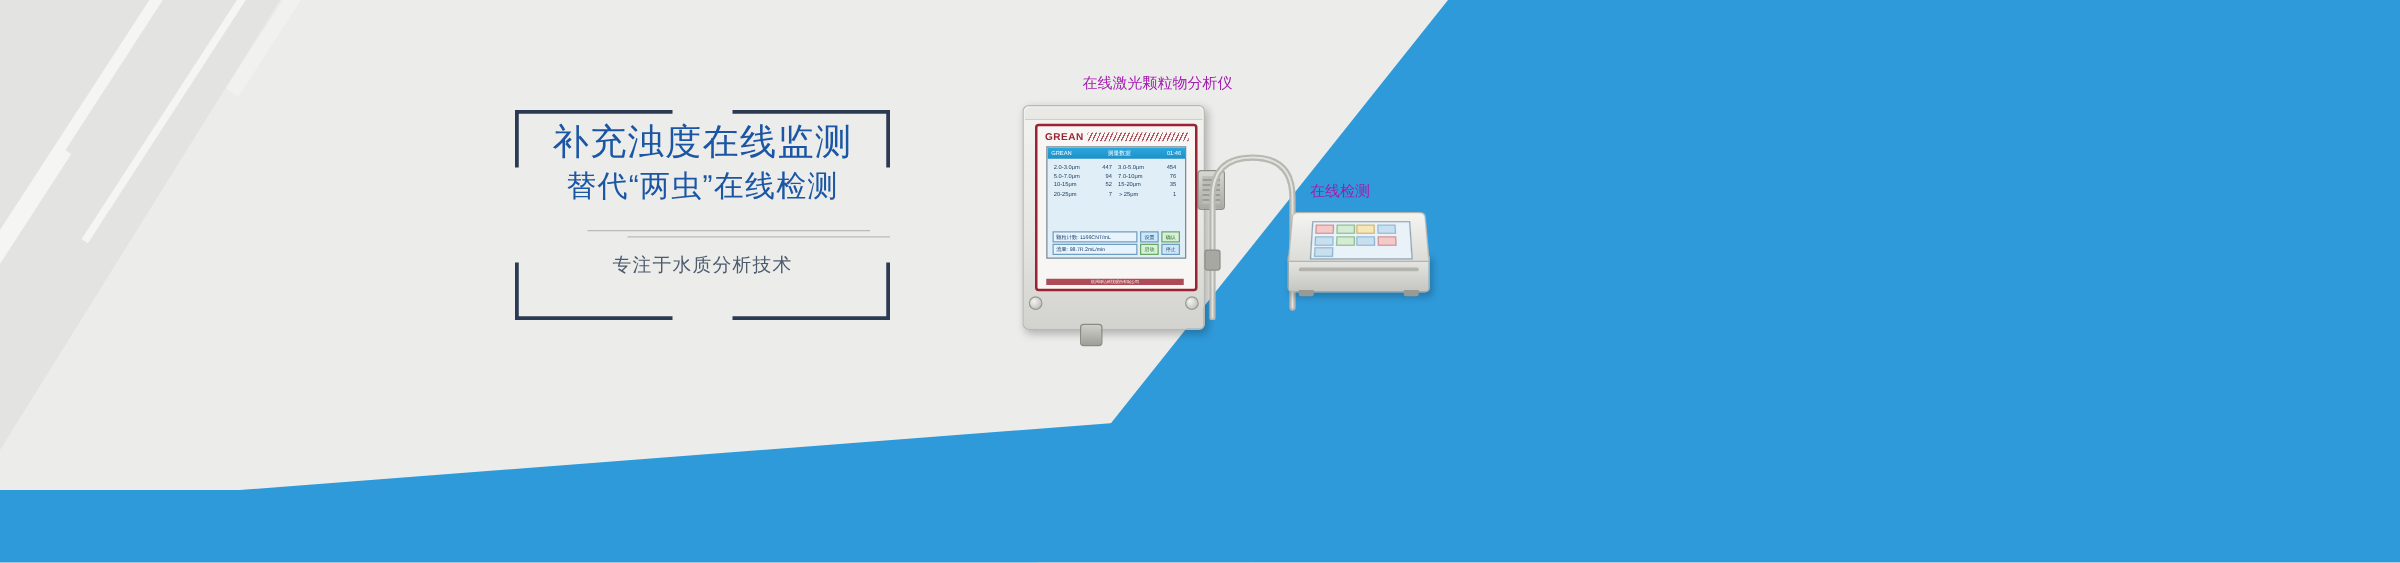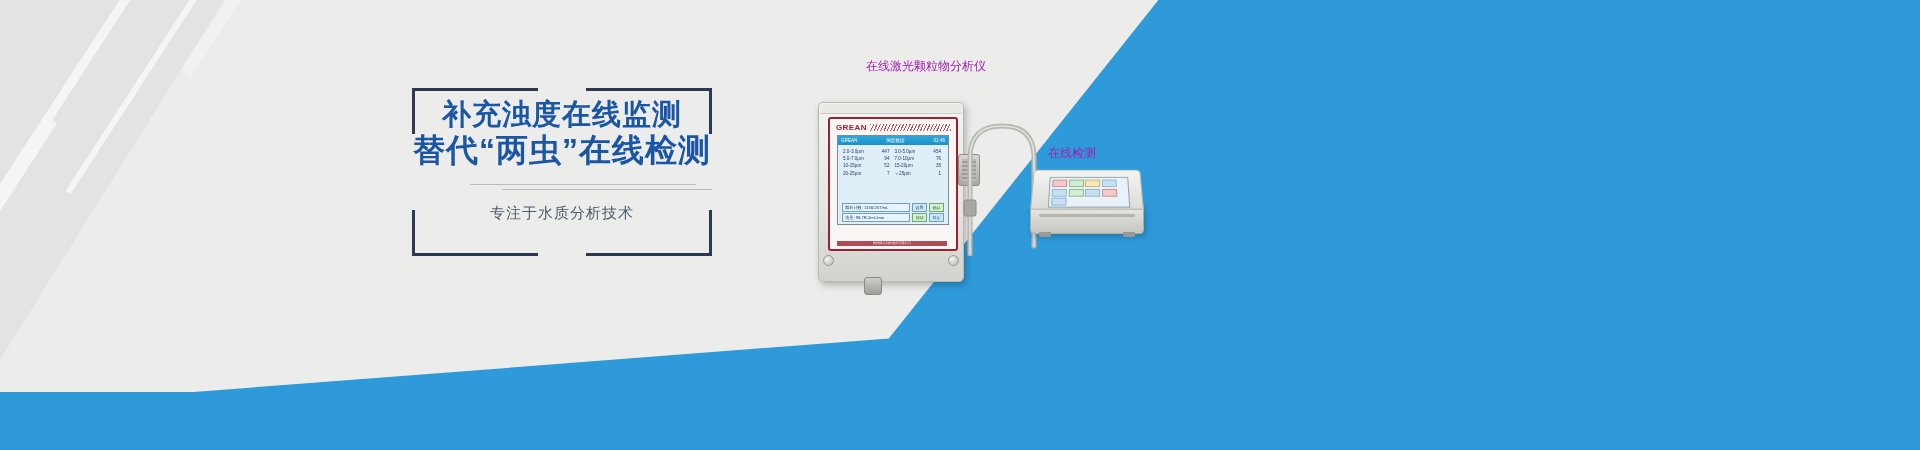--- a/index.html
+++ b/index.html
@@ -48,46 +48,46 @@
   .b-tl-v{left:0;top:0;width:3px;height:46px;}
   .b-tr-h{right:0;top:0;width:126px;height:3px;}
   .b-tr-v{right:0;top:0;width:3px;height:46px;}
   .b-bl-h{left:0;bottom:0;width:126px;height:3px;}
   .b-bl-v{left:0;bottom:0;width:3px;height:46px;}
   .b-br-h{right:0;bottom:0;width:126px;height:3px;}
   .b-br-v{right:0;bottom:0;width:3px;height:46px;}
 
   .headline{
     position:absolute;left:0;right:0;top:8px;text-align:center;
-    color:#1b56a4;font-weight:bold;font-size:29px;line-height:36px;
+    color:#1b56a4;font-weight:normal;font-size:29px;line-height:36px;
     letter-spacing:1px;
   }
   .headline .ln{display:block;white-space:nowrap;}
-  .headline .ln2{font-size:32px;}
+  .headline .ln2{font-size:24px;}
 
   .rule{
     position:absolute;left:58px;right:16px;top:96px;height:1px;background:#b9bcb8;
   }
   .rule2{
     position:absolute;left:90px;right:0px;top:101px;height:1px;background:#b9bcb8;
   }
 
   .sub{
     position:absolute;left:0;right:0;top:112px;text-align:center;
     color:#4c5a6b;font-size:15px;line-height:26px;letter-spacing:1px;
   }
   .sub .sl{display:block;white-space:nowrap;}
 
   
   .callout{position:absolute;font-size:12px;color:#a21caf;white-space:nowrap;}
   .callout.c1{left:866px;top:58px;}
   .callout.c2{left:1048px;top:145px;}
 
   
-  .analyzer{position:absolute;left:818px;top:84px;width:146px;height:180px;margin-top:18px;}
+  .analyzer{position:absolute;left:818px;top:84px;width:146px;height:180px;}
   .an-body{
     position:absolute;inset:0;border-radius:5px;
     background:linear-gradient(180deg,#f3f3f1 0%,#e6e6e3 55%,#d2d2ce 100%);
     border:1px solid #b9b9b4;
     box-shadow:2px 3px 7px rgba(0,0,0,.25);
   }
   .an-lip{position:absolute;left:2px;right:2px;top:2px;height:9px;background:#e9e9e6;border-radius:4px 4px 0 0;border-bottom:1px solid #cfcfca;}
   .an-face{
     position:absolute;left:10px;top:15px;width:126px;height:130px;
     background:#f7f6f4;border:2px solid #9b2230;border-radius:3px;

